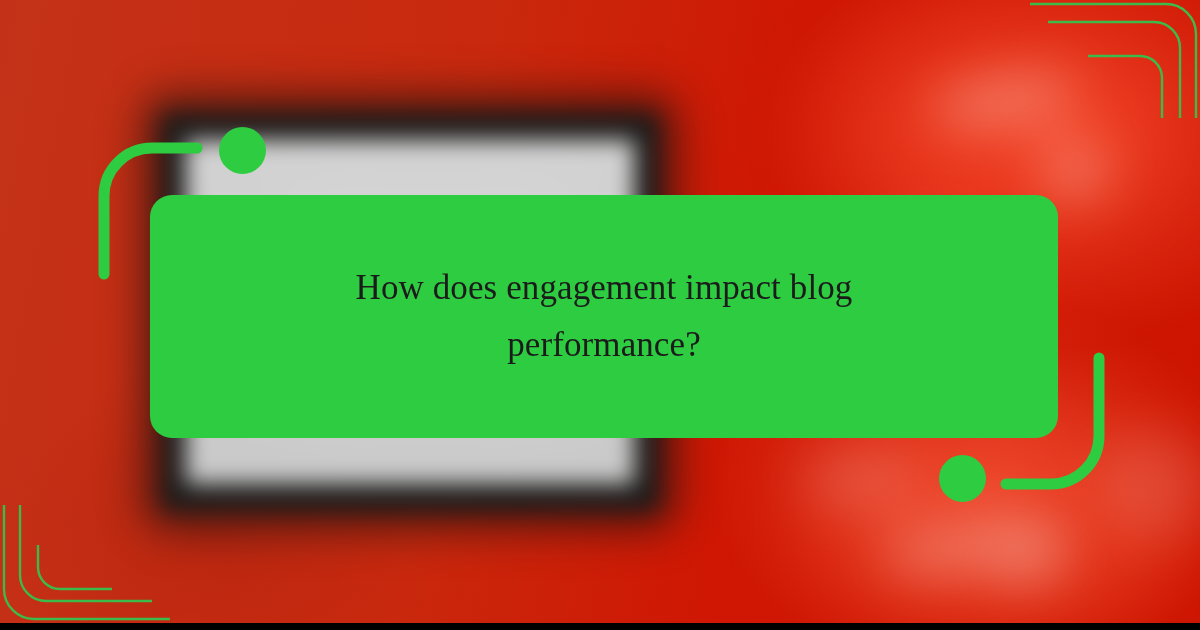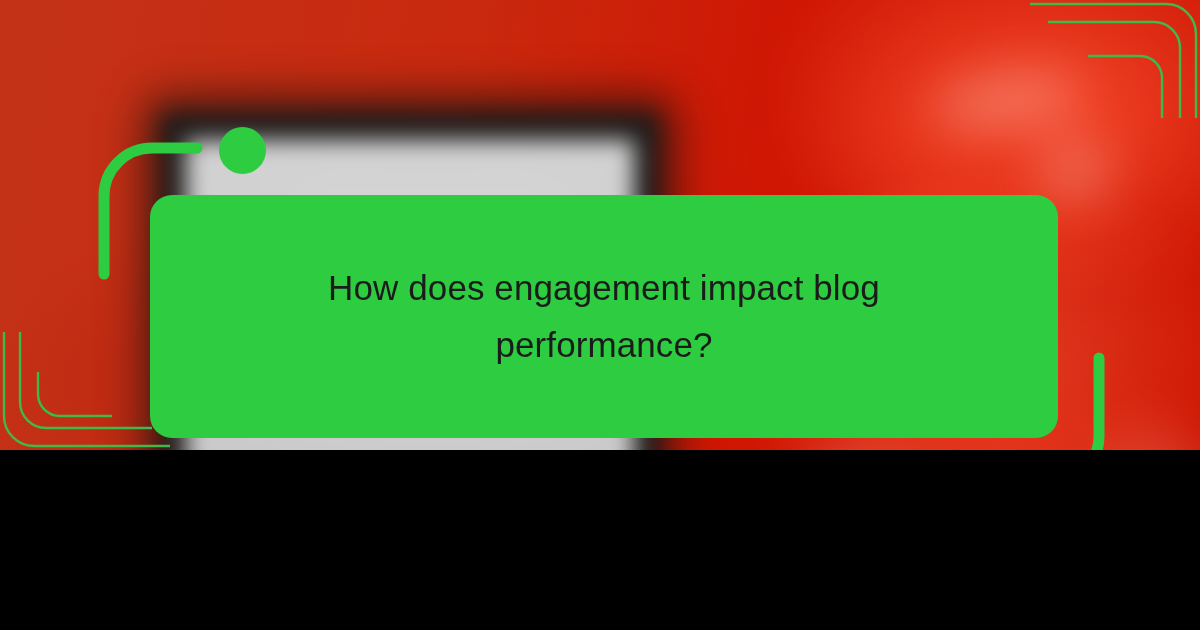--- a/index.html
+++ b/index.html
@@ -4,24 +4,24 @@
 <title>Blog Question Card</title>
 <style>
   html, body {
     margin: 0;
     padding: 0;
     background: #000;
   }
   #stage {
     position: relative;
     width: 1200px;
-    height: 450px;
+    height: 623px;
     overflow: hidden;
     background: #c8210a;
-    font-family: Liberation Sans, sans-serif;
+    font-family: Liberation Serif, serif;
   }
 
   
   .bg-base {
     position: absolute;
     inset: 0;
     background:
       radial-gradient(ellipse 420px 300px at 88% 22%, rgba(255,90,60,0.55) 0%, rgba(210,25,5,0.0) 70%),
       radial-gradient(ellipse 380px 260px at 82% 78%, rgba(255,110,80,0.45) 0%, rgba(200,25,5,0.0) 72%),
       radial-gradient(ellipse 300px 220px at 18% 85%, rgba(180,35,15,0.6) 0%, rgba(190,30,10,0.0) 75%),

